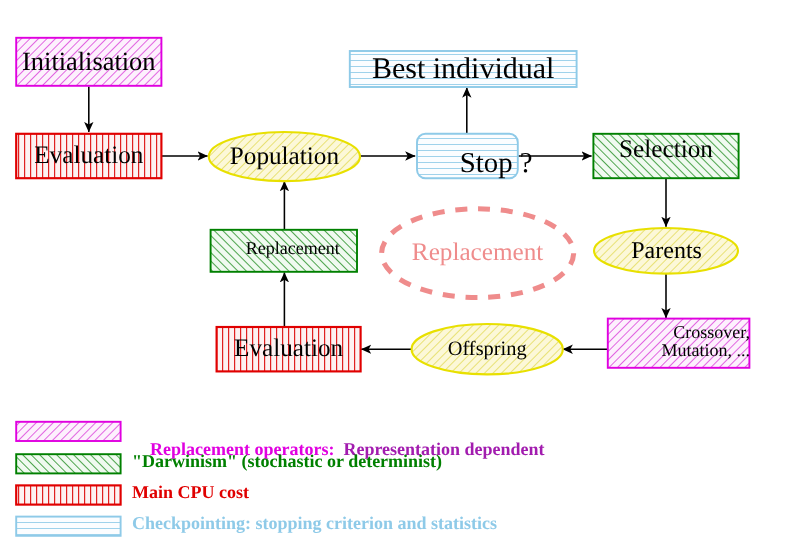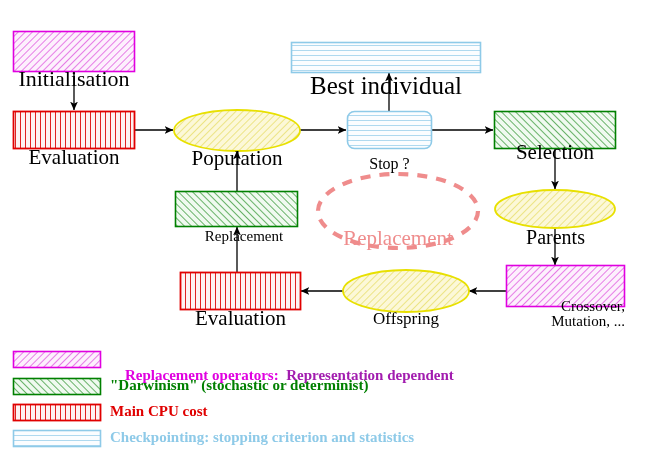--- a/index.html
+++ b/index.html
@@ -2,21 +2,21 @@
 <html><head>
 <meta charset="utf-8">
 <style>
   html,body{margin:0;padding:0;background:#ffffff;}
   body{width:670px;height:465px;overflow:hidden;
        font-family:"Liberation Serif","DejaVu Serif",serif;}
   #stage{position:relative;width:670px;height:465px;background:#fff;}
   svg#canvas{position:absolute;left:0;top:0;width:670px;height:465px;}
   .nodelabel{position:absolute;display:flex;align-items:center;justify-content:center;
              text-align:center;color:#000;font-family:"Liberation Serif","DejaVu Serif",serif;
-             pointer-events:none;line-height:1.02;margin-top:28px;}
+             pointer-events:none;line-height:1.02;}
   .legendlabel{position:absolute;white-space:pre;font-weight:bold;
                font-family:"Liberation Serif","DejaVu Serif",serif;}
 </style>
 </head>
 <body>
 
 <div id="stage">
 
   <svg id="canvas" viewBox="0 0 670 465">
     <defs>
@@ -77,21 +77,21 @@
     <rect x="13.5" y="404.5" width="87" height="16" fill="url(#hatchRed)" stroke="#e00000" stroke-width="1.8"></rect>
     <rect x="13.5" y="430.5" width="87" height="16" fill="url(#hatchBlue)" stroke="#8ecae8" stroke-width="1.6"></rect>
   </svg>
 
   <div class="nodelabel" style="left:13px;top:31px;width:122px;height:41px;font-size:22px;">Initialisation</div>
 
   <div class="nodelabel" style="left:13px;top:111px;width:122px;height:38px;font-size:21px;">Evaluation</div>
 
   <div class="nodelabel" style="left:174px;top:110px;width:126px;height:41px;font-size:21px;">Population</div>
 
-  <div class="nodelabel" style="left:347px;top:111px;width:85px;height:50px;font-size:16px;">Stop ?</div>
+  <div class="nodelabel" style="left:347px;top:111px;width:85px;height:50px;font-size:24px;padding-left:24px;">Stop ?</div>
 
   <div class="nodelabel" style="left:494px;top:111px;width:122px;height:28px;font-size:21px;">Selection</div>
 
   <div class="nodelabel" style="left:291px;top:42px;width:190px;height:31px;font-size:25px;">Best individual</div>
 
   <div class="nodelabel" style="left:495px;top:190px;width:121px;height:38px;font-size:20px;">Parents</div>
 
   <div class="nodelabel" style="left:511px;top:265px;width:114px;height:42px;font-size:15px;flex-direction:column;align-items:flex-end;justify-content:center;text-align:left;">
     <span>Crossover,</span>
     <span>Mutation, ...</span>

